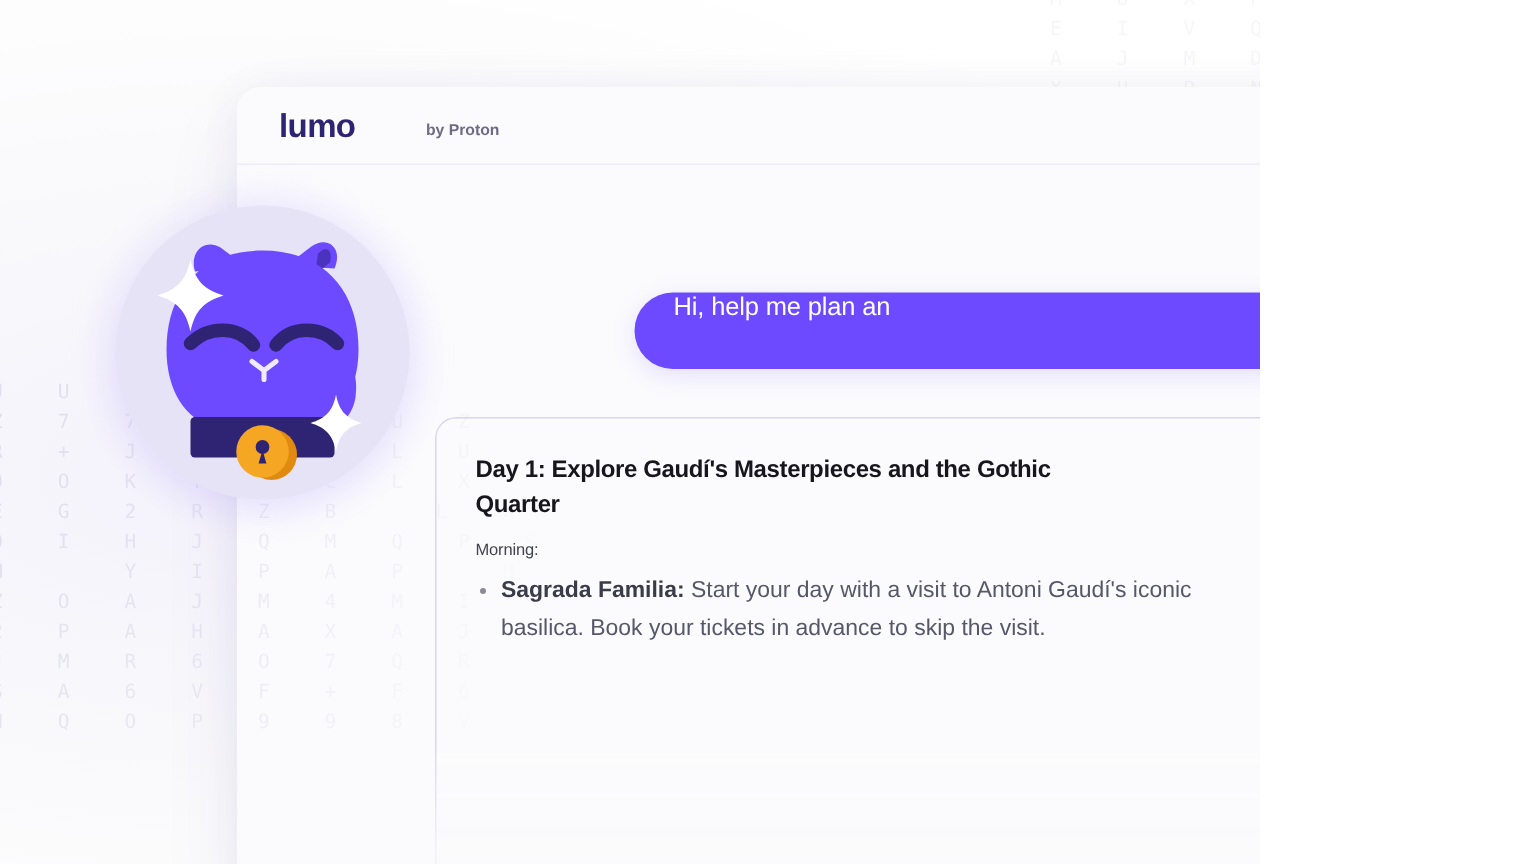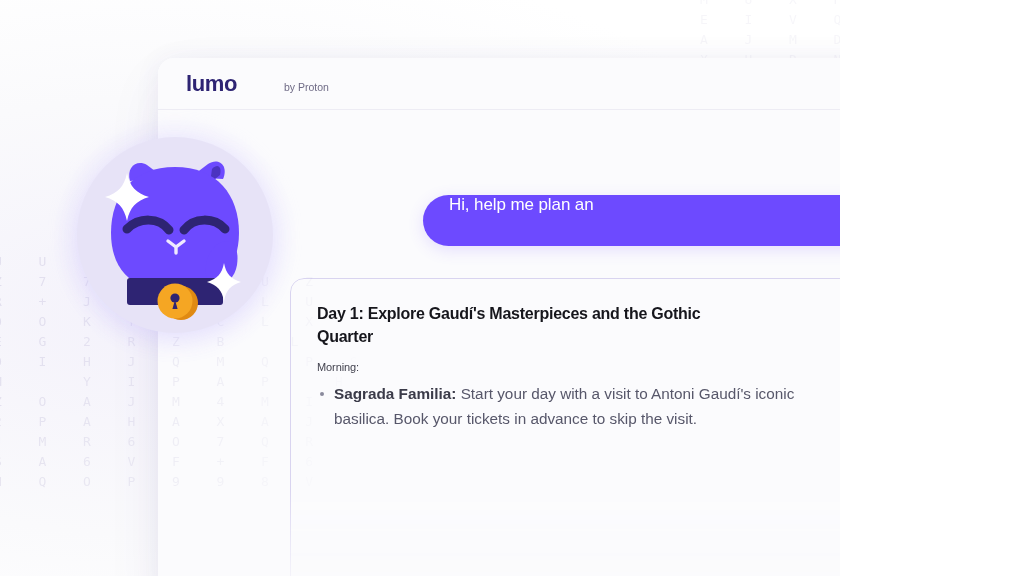--- a/index.html
+++ b/index.html
@@ -88,21 +88,21 @@
   #brand { display: flex; align-items: flex-end; gap: 6px; }
   #brand-wordmark {
     font-size: 22px;
     font-weight: 700;
     letter-spacing: -0.4px;
     color: #2e2473;
     line-height: 1;
   }
   #brand-byline {
     font-size: 10.5px;
-    font-weight: 400;
+    font-weight: 700;
     color: #6f6b86;
     line-height: 1;
     position: relative;
     top: -2px;
     padding-left: 41px;
   }
 
   
   #conversation {
     position: relative;

